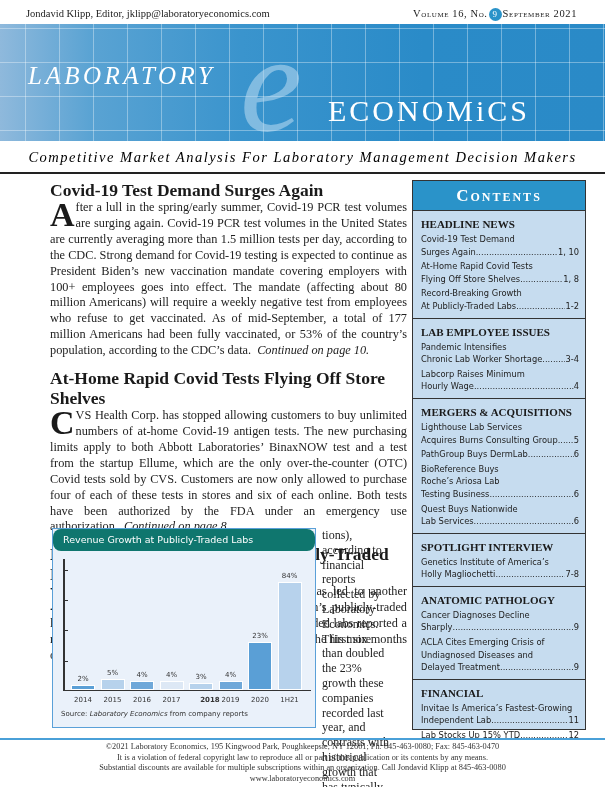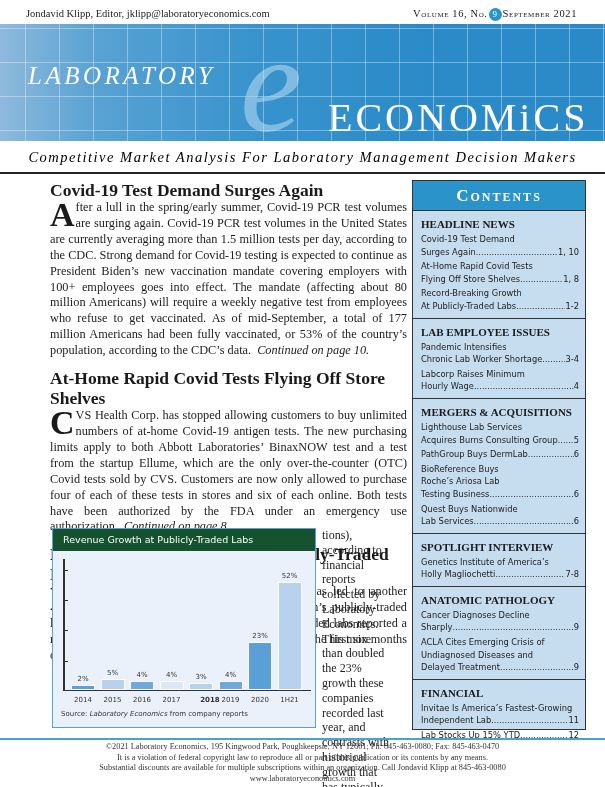--- a/index.html
+++ b/index.html
@@ -14,34 +14,34 @@
   .banner { position: absolute; top: 24px; left: 0; width: 605px; height: 117px;
     background: linear-gradient(90deg, #8fb9dc 0%, #5aa3d3 15%, #3a94cd 40%, #2a8bc8 70%, #2a8ac7 100%);
     overflow: hidden; }
   .grid { position: absolute; inset: 0;
     background-image:
       linear-gradient(to right, rgba(255,255,255,0.35) 1px, transparent 1px),
       linear-gradient(to bottom, rgba(255,255,255,0.35) 1px, transparent 1px);
     background-size: 34px 34px; background-position: 25px 4px; }
   .logo-left { position: absolute; left: 28px; top: 38px; color: #fff; font-size: 25px; letter-spacing: 3.5px; font-weight: normal; font-style: italic; }
   .logo-e { position: absolute; left: 240px; top: -10px; color: rgba(190,220,242,0.55); font-size: 140px; font-style: italic; font-family: "Liberation Serif", serif; line-height: 1; }
-  .logo-right { position: absolute; left: 328px; top: 70px; color: #fff; font-size: 40px; letter-spacing: 3px; }
+  .logo-right { position: absolute; left: 328px; top: 70px; color: #fff; font-size: 30px; letter-spacing: 3px; }
 
   .tagline { position: absolute; top: 149px; left: 0; width: 605px; text-align: center; font-style: italic; font-size: 14.5px; letter-spacing: 1.5px; color: #000000; }
   .rule-top { position: absolute; top: 172px; left: 0; width: 605px; height: 1.5px; background: #222; }
 
   .main { position: absolute; left: 33px; top: 180px; width: 357px; margin-left: 17px; }
   .art-title { font-weight: bold; font-size: 17.5px; line-height: 20px; color: #1a1a1a; }
   .art-body { font-size: 12.3px; line-height: 15.9px; text-align: justify; color: #222; }
   .dropcap { float: left; font-size: 34px; line-height: 27px; margin-right: 1px; margin-top: 1px; font-weight: bold; color: #1a1a1a; }
   .cont { font-style: italic; margin-left: 6px; }
   .article { margin-bottom: 9px; }
 
   .chart { position: absolute; left: 52px; top: 528px; width: 264px; height: 200px; background: #eaf1fa; border: 1px solid #5aa0d8; }
-  .chart-head { height: 22px; background: #14532d; color: #fff; font-family: "DejaVu Sans", sans-serif; font-size: 9.5px; line-height: 22px; padding-left: 10px; }
+  .chart-head { height: 22px; background: #0f766e; color: #fff; font-family: "DejaVu Sans", sans-serif; font-size: 9.5px; line-height: 22px; padding-left: 10px; border-radius: 8px; }
   .chart-area { position: absolute; left: 10px; top: 30px; width: 248px; height: 132px; }
   .y-axis { position: absolute; left: 0; top: 0; width: 1.5px; height: 132px; background: #333; }
   .tick { position: absolute; left: 0; width: 5px; height: 1.2px; background: #333; }
   .x-axis { position: absolute; left: 0; bottom: 0; width: 248px; height: 1.5px; background: #333; }
   .bar { position: absolute; bottom: 1.5px; width: 24px; border: 1px solid #fff; }
   .bar-label { position: absolute; width: 30px; text-align: center; font-family: "DejaVu Sans", sans-serif; font-size: 7px; color: #333; }
   .x-label { position: absolute; top: 167px; width: 30px; text-align: center; font-family: "DejaVu Sans", sans-serif; font-size: 7px; color: #333; }
   .chart-source { position: absolute; left: 8px; top: 181px; font-family: "DejaVu Sans", sans-serif; font-size: 7px; color: #333; }
 
   .side-text { position: absolute; left: 322px; top: 528px; width: 70px; font-size: 12px; line-height: 14.8px; color: #222; }
@@ -121,21 +121,21 @@
       <div class="bar-label" style="left: 64px; bottom: 12.2579px;">4%</div>
       <div class="bar" style="left: 96.5px; height: 8.25792px; background: rgb(221, 232, 245);"></div>
       <div class="bar-label" style="left: 93.5px; bottom: 12.2579px;">4%</div>
       <div class="bar" style="left: 126px; height: 6.19344px; background: rgb(183, 210, 236);"></div>
       <div class="bar-label" style="left: 123px; bottom: 10.1934px;">3%</div>
       <div class="bar" style="left: 155.5px; height: 8.25792px; background: rgb(111, 168, 217);"></div>
       <div class="bar-label" style="left: 152.5px; bottom: 12.2579px;">4%</div>
       <div class="bar" style="left: 185px; height: 47.483px; background: rgb(90, 159, 214);"></div>
       <div class="bar-label" style="left: 182px; bottom: 51.483px;">23%</div>
       <div class="bar" style="left: 214.5px; height: 107.353px; background: rgb(183, 210, 236);"></div>
-      <div class="bar-label" style="left: 211.5px; bottom: 111.353px;">52%</div>
+      <div class="bar-label" style="left: 211.5px; bottom: 111.353px;">84%</div>
     </div>
   <div id="x-labels"></div>
   <div class="chart-source"><span>Source: </span><i>Laboratory Economics</i><span> from company reports</span></div>
 <div class="x-label" style="left: 15px;">2014</div>
     <div class="x-label" style="left: 44.5px;">2015</div>
     <div class="x-label" style="left: 74px;">2016</div>
     <div class="x-label" style="left: 103.5px;">2017</div>
     <div class="x-label" style="left: 142px; font-weight: bold;">2018</div>
     <div class="x-label" style="left: 162.5px;">2019</div>
     <div class="x-label" style="left: 192px;">2020</div>

